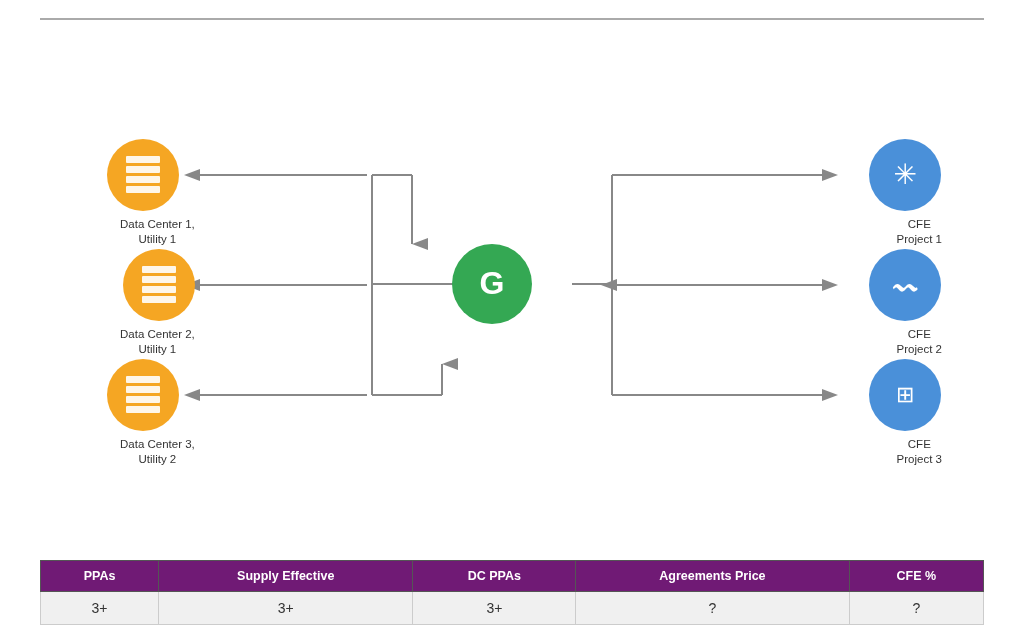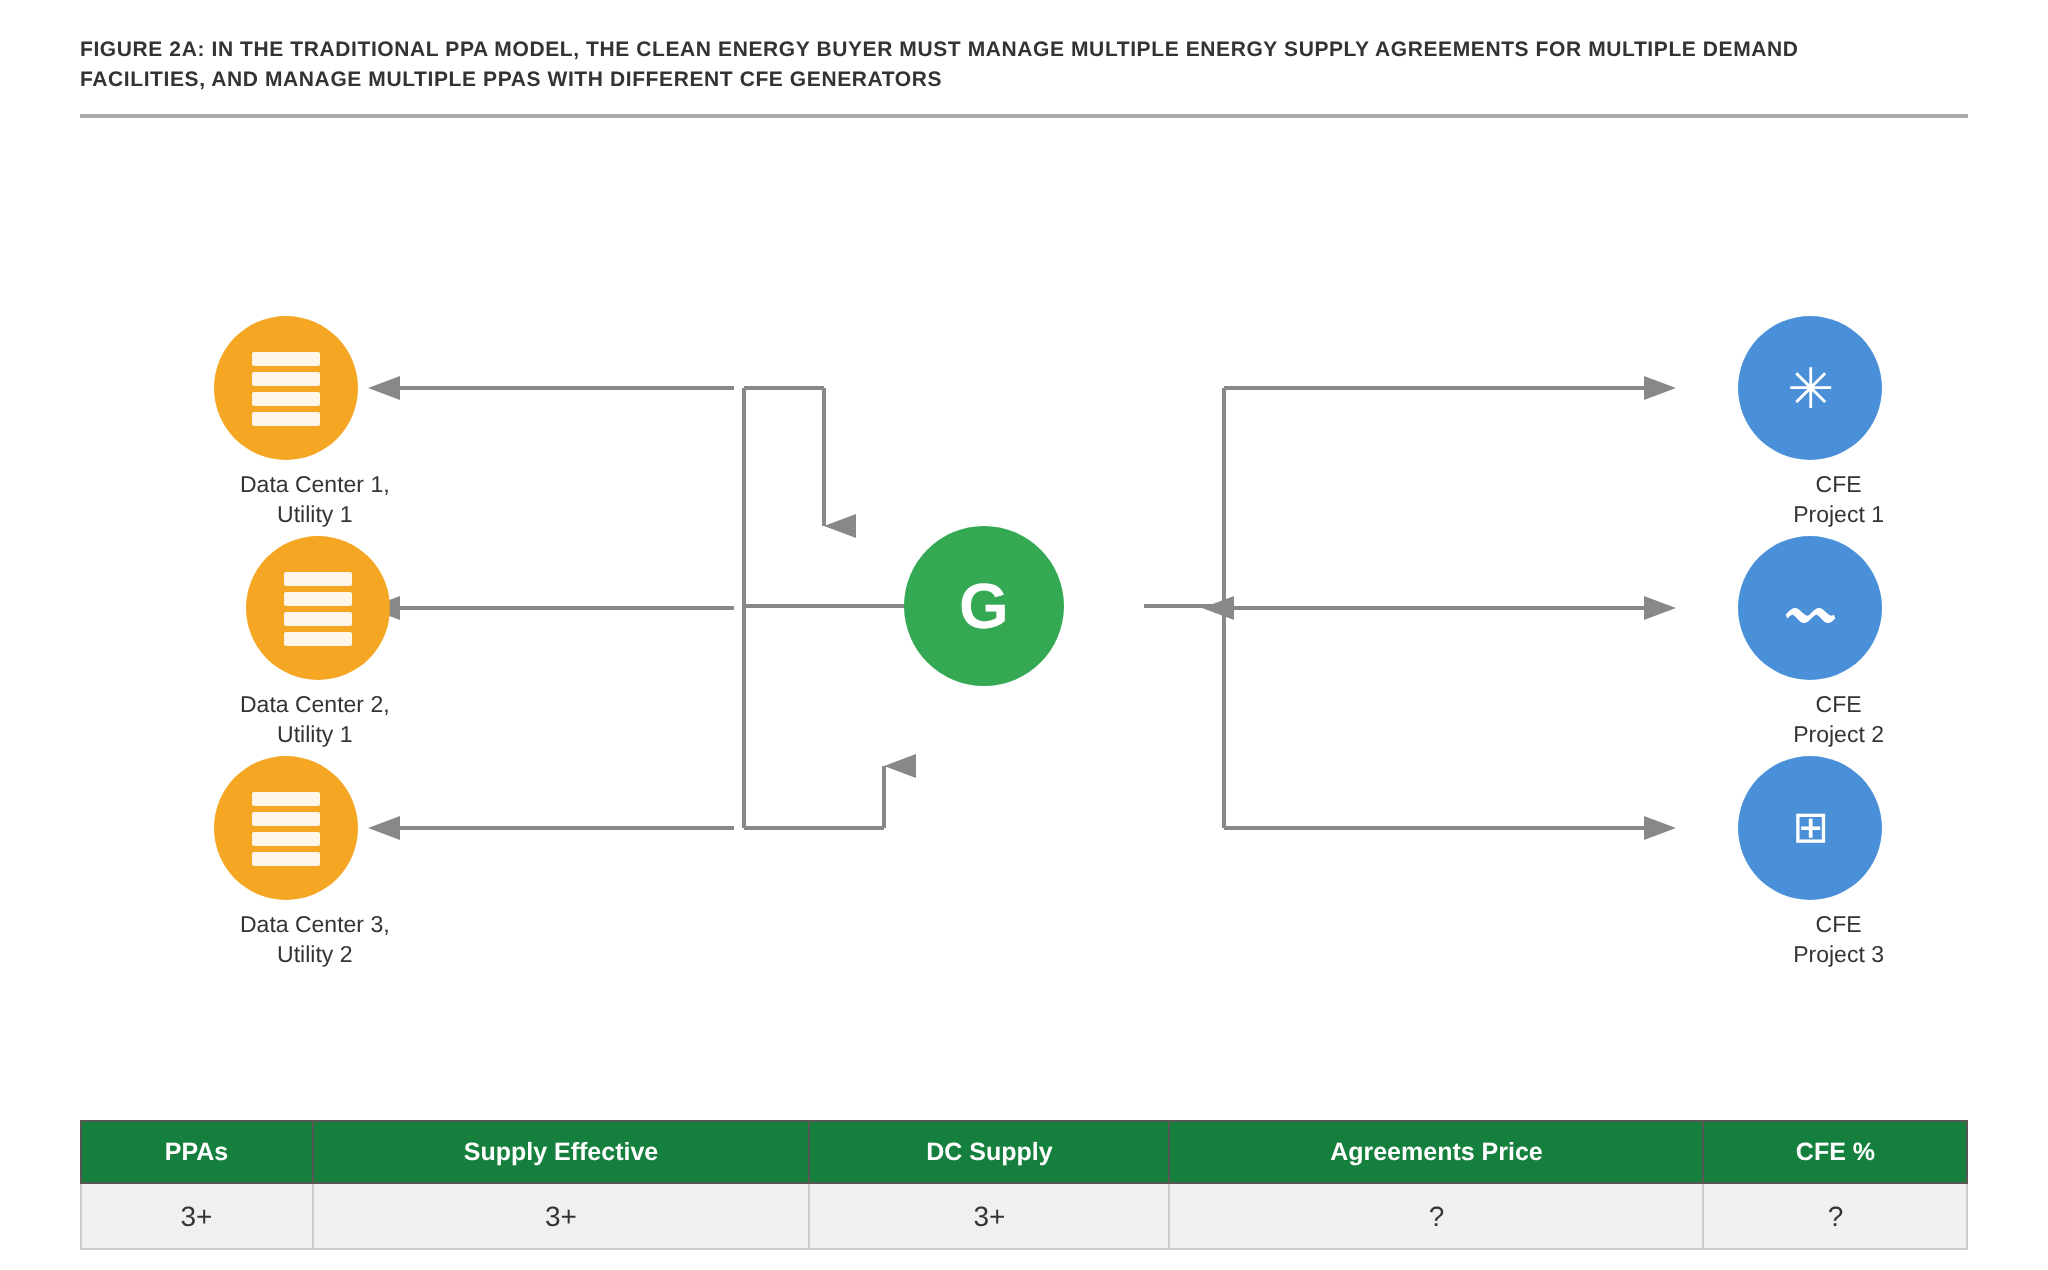--- a/index.html
+++ b/index.html
@@ -105,21 +105,21 @@
     .g-letter { color: #fff; font-size: 32px; font-weight: 700; font-family: Arial, sans-serif; }
 
     
     .summary-table {
       width: 100%;
       border-collapse: collapse;
       font-size: 13px;
       margin-top: 4px;
     }
     .summary-table th {
-      background: #15803d;
+      background: #701a75;
       color: #fff;
       padding: 8px 12px;
       text-align: center;
       font-weight: 600;
       font-size: 12.5px;
       border: 1px solid #555;
     }
     .summary-table td {
       background: #f0f0f0;
       color: #333;
@@ -127,21 +127,20 @@
       text-align: center;
       font-size: 14px;
       font-weight: 500;
       border: 1px solid #ccc;
     }
   </style>
 </head>
 <body>
 
 <div class="page-container">
-  <div class="figure-title">FIGURE 2A: IN THE TRADITIONAL PPA MODEL, THE CLEAN ENERGY BUYER MUST MANAGE MULTIPLE ENERGY SUPPLY AGREEMENTS FOR MULTIPLE DEMAND FACILITIES, AND MANAGE MULTIPLE PPAS WITH DIFFERENT CFE GENERATORS</div>
   <div class="divider"></div>
 
   <div class="diagram">
     <div class="diagram-inner">
 
       <svg class="arrows-svg">
         <defs>
           <marker id="arrowhead-left" markerWidth="8" markerHeight="6" refX="8" refY="3" orient="auto">
             <polygon points="8 0, 0 3, 8 6" fill="#888"></polygon>
           </marker>
@@ -255,21 +254,21 @@
       </div>
 
     </div>
   </div>
 
   <table class="summary-table">
     <thead>
       <tr>
         <th>PPAs</th>
         <th>Supply Effective</th>
-        <th>DC Supply</th>
+        <th>DC PPAs</th>
         <th>Agreements Price</th>
         <th>CFE %</th>
       </tr>
     </thead>
     <tbody>
       <tr>
         <td>3+</td>
         <td>3+</td>
         <td>3+</td>
         <td>?</td>

